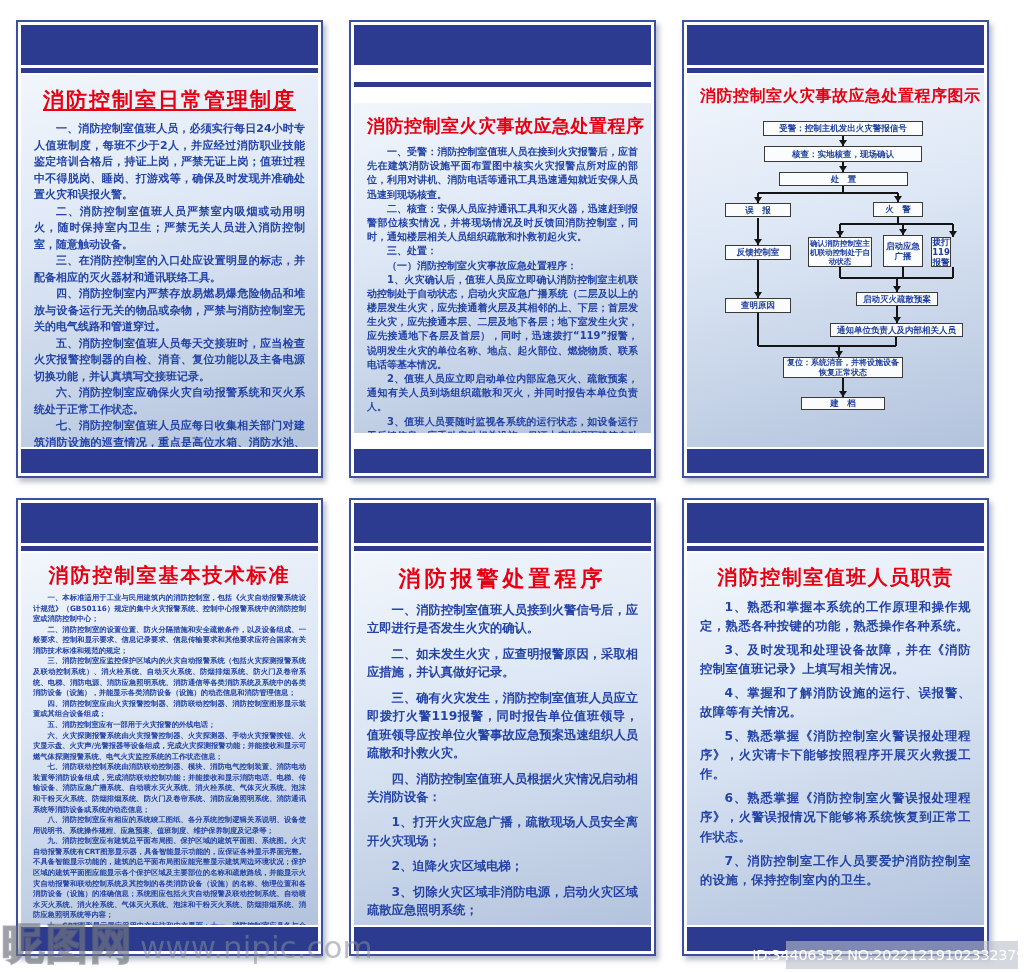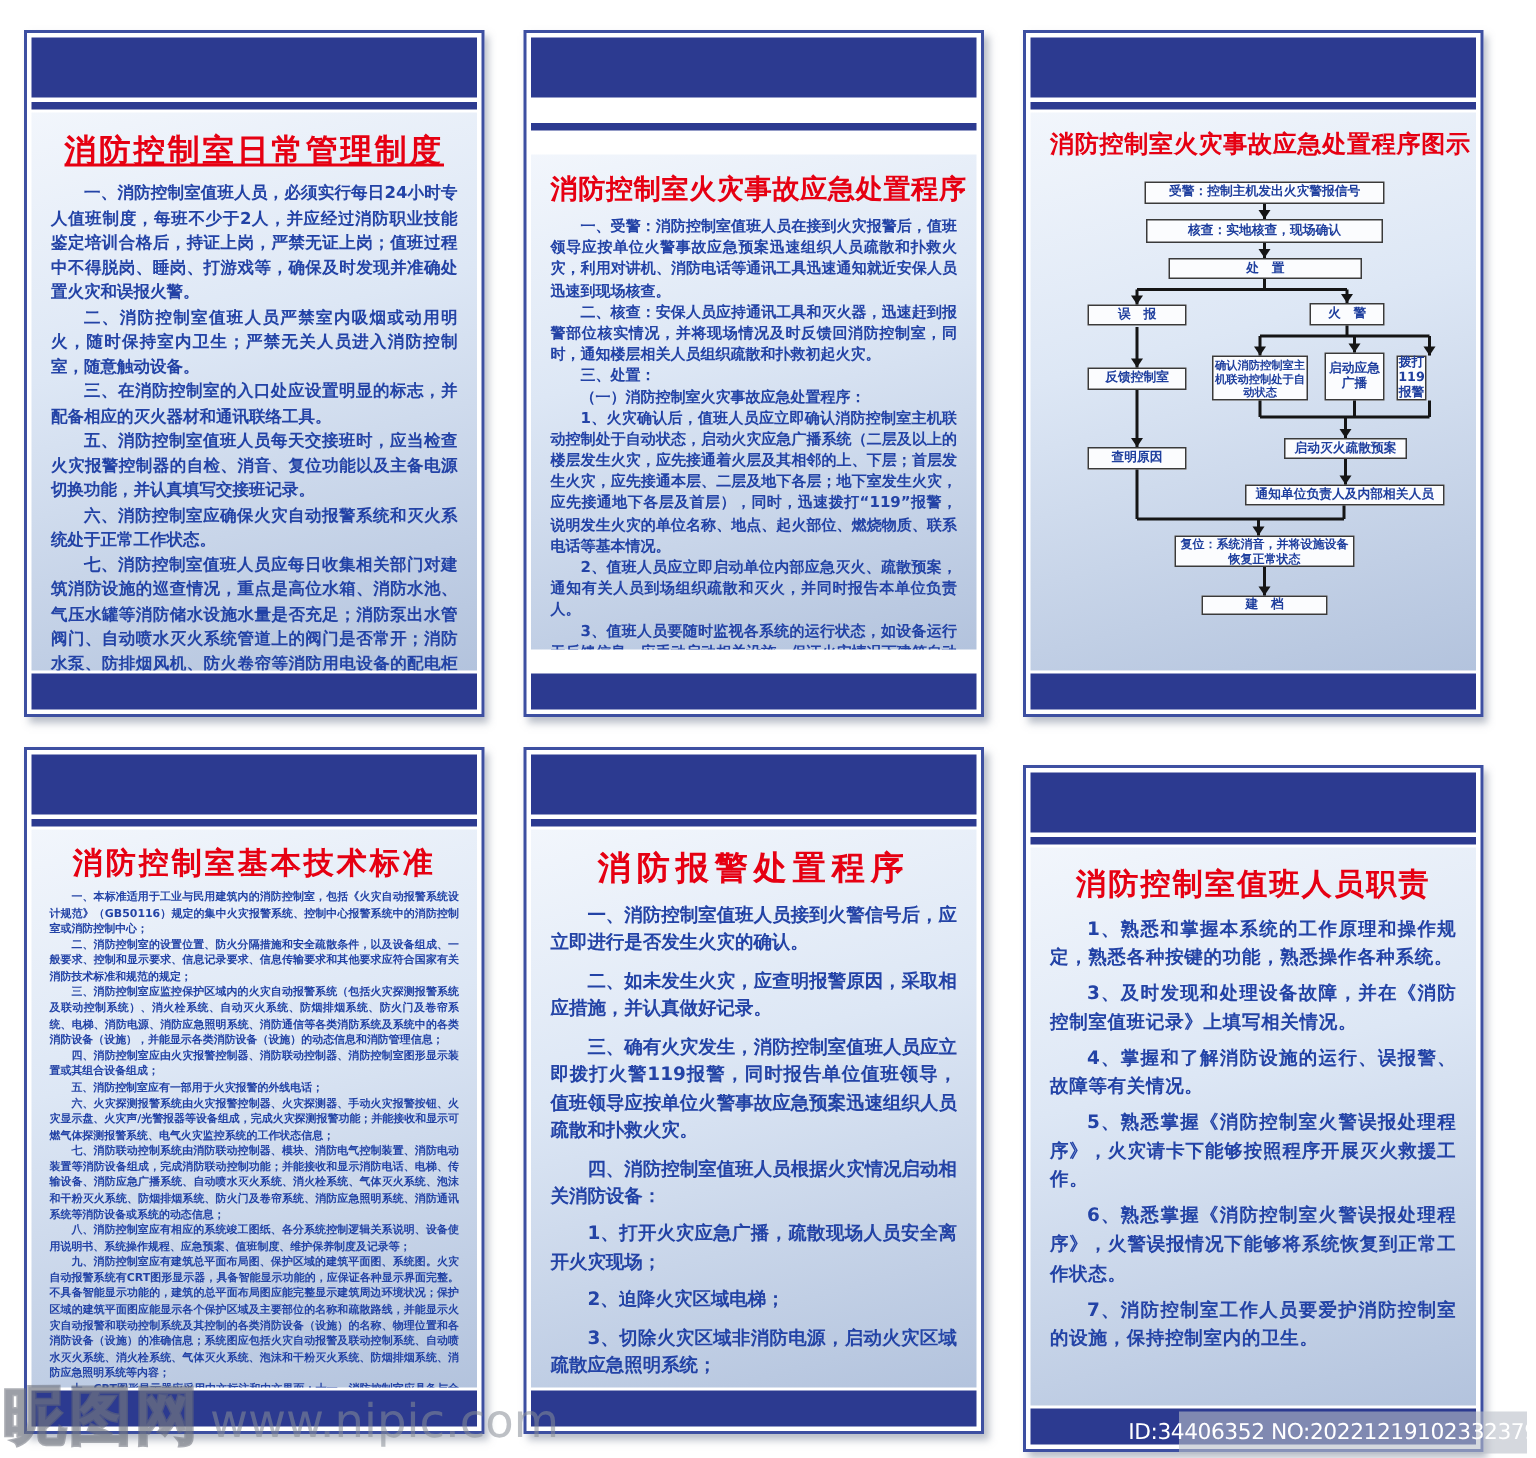--- a/index.html
+++ b/index.html
@@ -55,35 +55,36 @@
 
   <div class="poster" style="left:16px;top:20px;">
     <div class="p-head"></div>
     <div class="stripe"></div>
     <div class="p-body">
       <div class="p-title t1">消防控制室日常管理制度</div>
       <div class="ptxt tx1">
           <p class="para">一、消防控制室值班人员，必须实行每日24小时专人值班制度，每班不少于2人，并应经过消防职业技能鉴定培训合格后，持证上岗，严禁无证上岗；值班过程中不得脱岗、睡岗、打游戏等，确保及时发现并准确处置火灾和误报火警。</p>
           <p class="para">二、消防控制室值班人员严禁室内吸烟或动用明火，随时保持室内卫生；严禁无关人员进入消防控制室，随意触动设备。</p>
           <p class="para">三、在消防控制室的入口处应设置明显的标志，并配备相应的灭火器材和通讯联络工具。</p>
+          <p class="para">四、消防控制室内严禁存放易燃易爆危险物品和堆放与设备运行无关的物品或杂物，严禁与消防控制室无关的电气线路和管道穿过。</p>
           <p class="para">五、消防控制室值班人员每天交接班时，应当检查火灾报警控制器的自检、消音、复位功能以及主备电源切换功能，并认真填写交接班记录。</p>
           <p class="para">六、消防控制室应确保火灾自动报警系统和灭火系统处于正常工作状态。</p>
           <p class="para">七、消防控制室值班人员应每日收集相关部门对建筑消防设施的巡查情况，重点是高位水箱、消防水池、气压水罐等消防储水设施水量是否充足；消防泵出水管阀门、自动喷水灭火系统管道上的阀门是否常开；消防水泵、防排烟风机、防火卷帘等消防用电设备的配电柜开关是否处于自动（接通）位置，确保完好有效。</p>
         </div>
     </div>
     <div class="p-foot"></div>
   </div>
 
   <div class="poster" style="left:349px;top:20px;gap:14px;">
     <div class="p-head"></div>
     <div class="stripe"></div>
     <div class="p-body">
       <div class="p-title t2">消防控制室火灾事故应急处置程序</div>
       <div class="ptxt tx2">
-          <p class="para">一、受警：消防控制室值班人员在接到火灾报警后，值班领导应按单位火警事故应急预案迅速组织人员疏散和扑救火灾，利用对讲机、消防电话等通讯工具迅速通知就近安保人员迅速到现场核查。</p>
+          <p class="para">一、受警：消防控制室值班人员在接到火灾报警后，应首先在建筑消防设施平面布置图中核实火灾报警点所对应的部位，利用对讲机、消防电话等通讯工具迅速通知就近安保人员迅速到现场核查。</p>
           <p class="para">二、核查：安保人员应持通讯工具和灭火器，迅速赶到报警部位核实情况，并将现场情况及时反馈回消防控制室，同时，通知楼层相关人员组织疏散和扑救初起火灾。</p>
           <p class="para">三、处置：</p>
           <p class="para">（一）消防控制室火灾事故应急处置程序：</p>
           <p class="para">1、火灾确认后，值班人员应立即确认消防控制室主机联动控制处于自动状态，启动火灾应急广播系统（二层及以上的楼层发生火灾，应先接通着火层及其相邻的上、下层；首层发生火灾，应先接通本层、二层及地下各层；地下室发生火灾，应先接通地下各层及首层），同时，迅速拨打“119”报警，说明发生火灾的单位名称、地点、起火部位、燃烧物质、联系电话等基本情况。</p>
           <p class="para">2、值班人员应立即启动单位内部应急灭火、疏散预案，通知有关人员到场组织疏散和灭火，并同时报告本单位负责人。</p>
           <p class="para">3、值班人员要随时监视各系统的运行状态，如设备运行无反馈信息，应手动启动相关设施，保证火灾情况下建筑自动消防设施的正常运行。</p>
           <p class="para">（二）消防控制室火警误报处置程序：</p>
           <p class="para ni">现场核实为误报警时，应立即查明原因，若设备损坏或故障，要立即报告相关部门，并及时维修。</p>
         </div>
     </div>
@@ -184,21 +185,21 @@
           <p class="para">三、确有火灾发生，消防控制室值班人员应立即拨打火警119报警，同时报告单位值班领导，值班领导应按单位火警事故应急预案迅速组织人员疏散和扑救火灾。</p>
           <p class="para">四、消防控制室值班人员根据火灾情况启动相关消防设备：</p>
           <p class="para">1、打开火灾应急广播，疏散现场人员安全离开火灾现场；</p>
           <p class="para">2、迫降火灾区域电梯；</p>
           <p class="para">3、切除火灾区域非消防电源，启动火灾区域疏散应急照明系统；</p>
         </div>
     </div>
     <div class="p-foot"></div>
   </div>
 
-  <div class="poster" style="left:682px;top:510px;">
+  <div class="poster" style="left:682px;top:498px;">
     <div class="p-head"></div>
     <div class="stripe"></div>
     <div class="p-body">
       <div class="p-title t6">消防控制室值班人员职责</div>
       <div class="ptxt tx6">
           <p class="para">1、熟悉和掌握本系统的工作原理和操作规定，熟悉各种按键的功能，熟悉操作各种系统。</p>
           <p class="para">3、及时发现和处理设备故障，并在《消防控制室值班记录》上填写相关情况。</p>
           <p class="para">4、掌握和了解消防设施的运行、误报警、故障等有关情况。</p>
           <p class="para">5、熟悉掌握《消防控制室火警误报处理程序》，火灾请卡下能够按照程序开展灭火救援工作。</p>
           <p class="para">6、熟悉掌握《消防控制室火警误报处理程序》，火警误报情况下能够将系统恢复到正常工作状态。</p>

